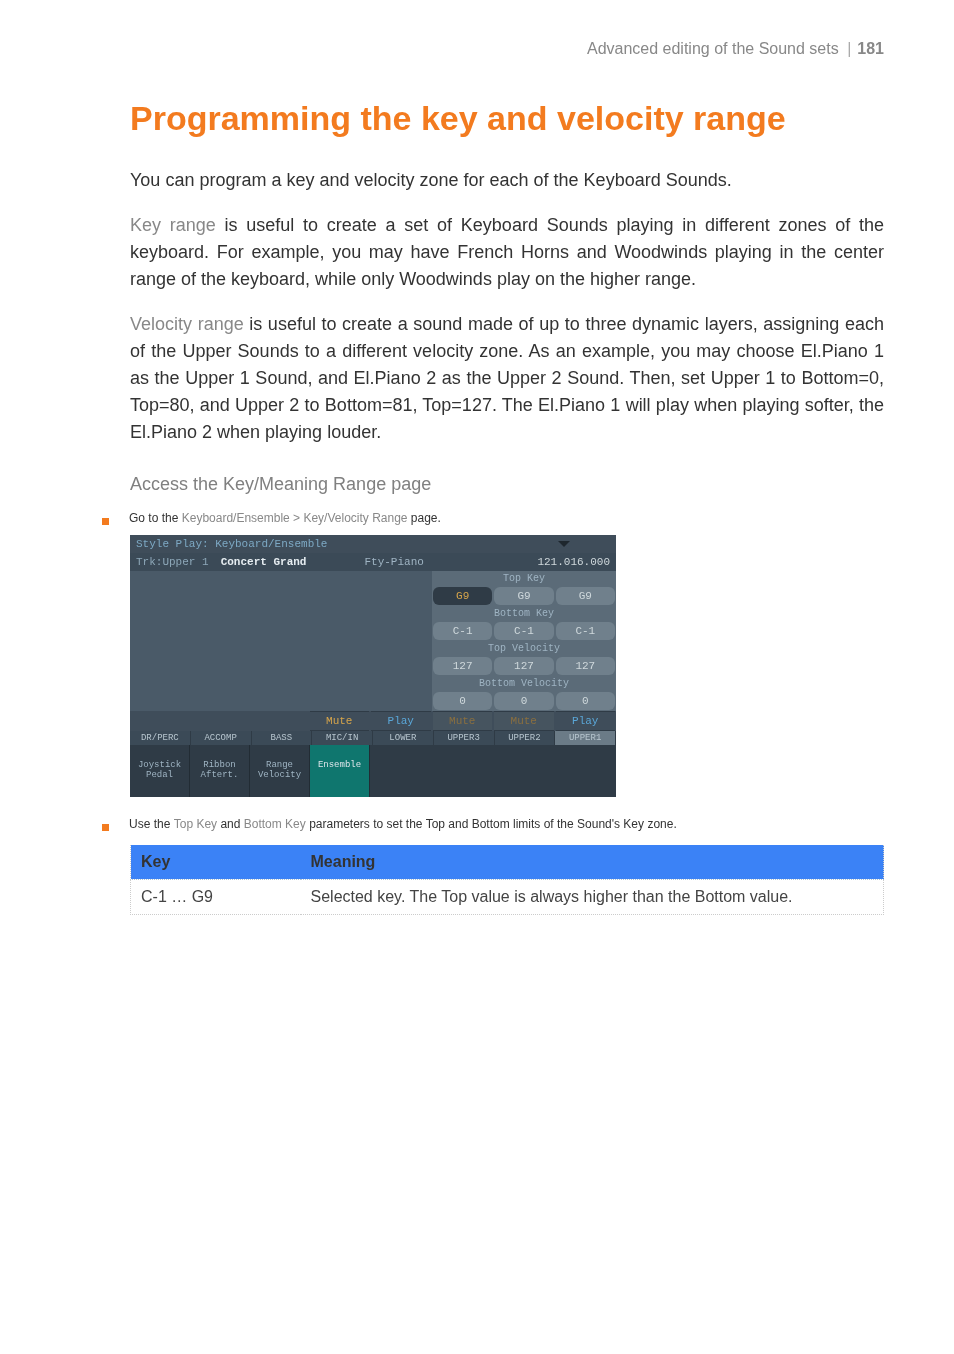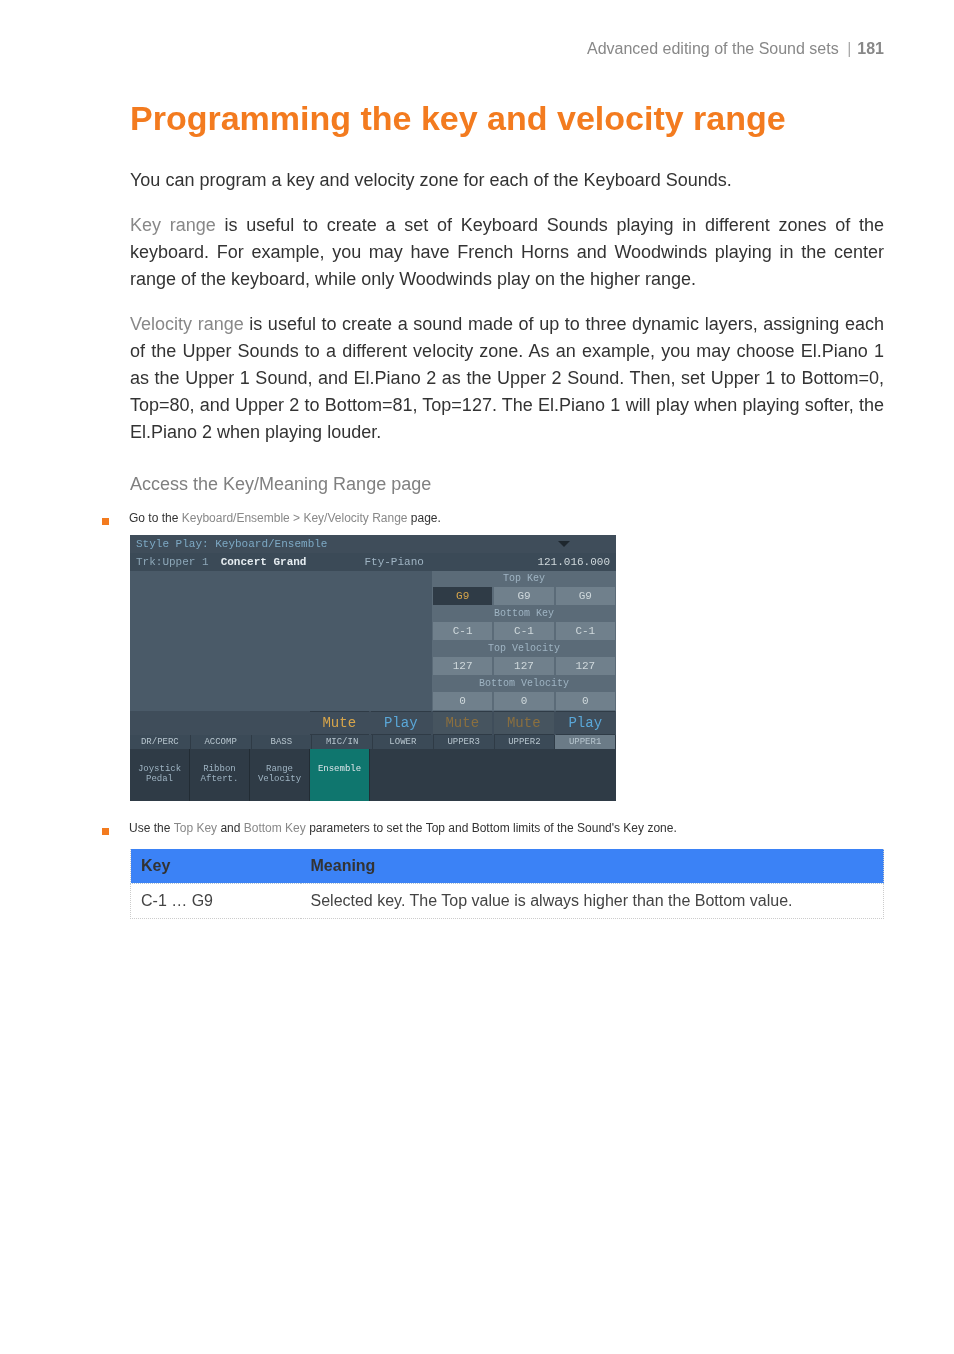--- a/index.html
+++ b/index.html
@@ -124,35 +124,36 @@
     display: flex;
   }
   .screen .param-cells .cell {
     flex: 1;
     background: #70808c;
     margin: 1px;
     text-align: center;
     padding: 3px 0;
     color: #cfd8dc;
     font-size: 11px;
+    border-radius: 6px;
   }
   .screen .param-cells .cell.sel {
     background: #2f3b46;
     color: #d7a54a;
   }
 
   .screen .muteplay {
     display: flex;
     background: #3f4d5a;
   }
   .screen .muteplay .mp {
     flex: 1;
     text-align: center;
     padding: 3px 0;
-    font-size: 14px;
+    font-size: 11px;
     margin: 0 1px;
     border-top: 1px solid #2f3b46;
     border-bottom: 1px solid #2f3b46;
   }
   .screen .muteplay .blank { flex: 1; }
   .screen .mp.mute { color: #d7a54a; }
   .screen .mp.play { color: #5aa7d8; }
   .screen .mp.dim  { color: #8a6f3f; background: #46545f; }
 
   .screen .tracknames {

